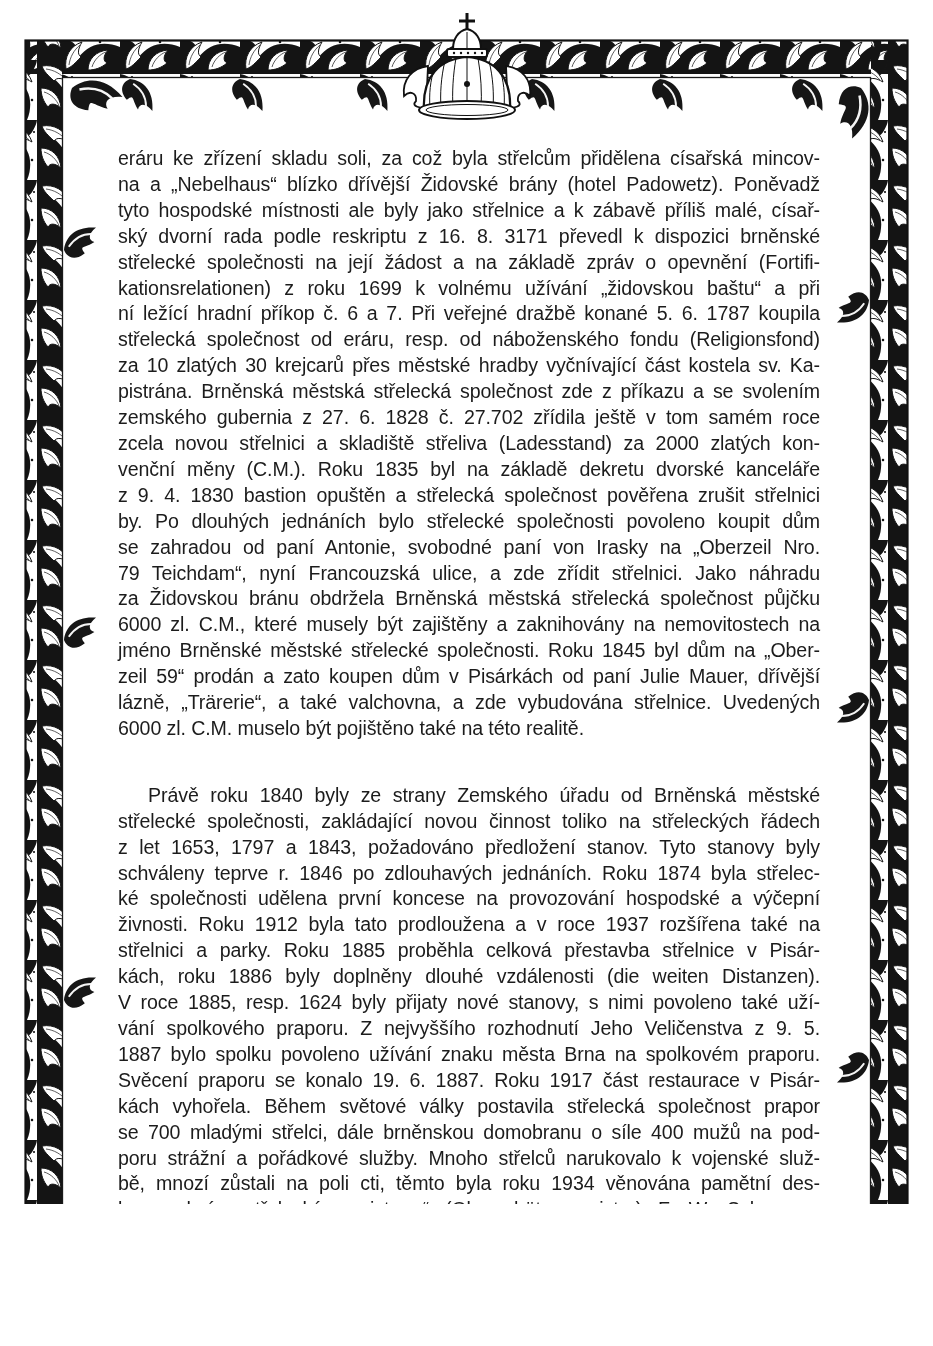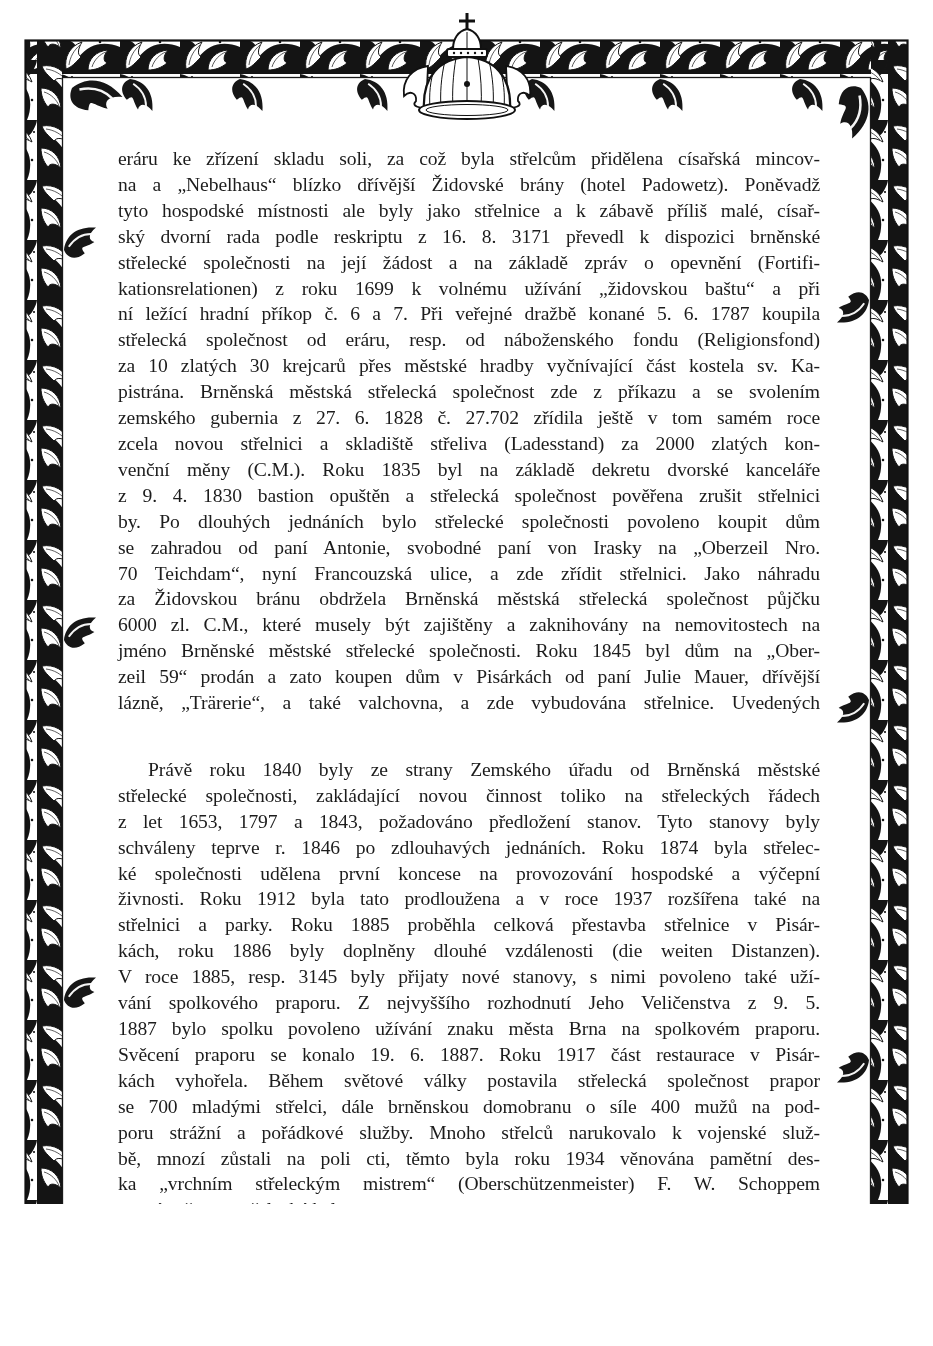--- a/index.html
+++ b/index.html
@@ -1,18 +1,18 @@
 <!DOCTYPE html>
 <html><head>
 <meta charset="utf-8">
 <style>
   html,body{margin:0;padding:0;background:#ffffff;}
   .page{
     position:relative;width:933px;height:1204px;background:#fff;overflow:hidden;
-    font-family:Liberation Serif, serif;
+    font-family:Liberation Sans, sans-serif;
   }
   .frame-svg{position:absolute;left:0;top:0;}
   .text-block{
     position:absolute;left:118px;top:146px;width:702px;
     color:#1c1c1c;font-size:19.6px;line-height:25.9px;
     letter-spacing:-0.1px;
   }
   .paragraph + .paragraph{margin-top:41px;}
   .line{text-align:justify;text-align-last:justify;}
   .line.last{text-align-last:left;}
@@ -149,37 +149,38 @@
         <div class="line">ní ležící hradní příkop č. 6 a 7. Při veřejné dražbě konané 5. 6. 1787 koupila</div>
         <div class="line">střelecká společnost od eráru, resp. od náboženského fondu (Religionsfond)</div>
         <div class="line">za 10 zlatých 30 krejcarů přes městské hradby vyčnívající část kostela sv. Ka-</div>
         <div class="line">pistrána. Brněnská městská střelecká společnost zde z příkazu a se svolením</div>
         <div class="line">zemského gubernia z 27. 6. 1828 č. 27.702 zřídila ještě v tom samém roce</div>
         <div class="line">zcela novou střelnici a skladiště střeliva (Ladesstand) za 2000 zlatých kon-</div>
         <div class="line">venční měny (C.M.). Roku 1835 byl na základě dekretu dvorské kanceláře</div>
         <div class="line">z 9. 4. 1830 bastion opuštěn a střelecká společnost pověřena zrušit střelnici</div>
         <div class="line">by. Po dlouhých jednáních bylo střelecké společnosti povoleno koupit dům</div>
         <div class="line">se zahradou od paní Antonie, svobodné paní von Irasky na „Oberzeil Nro.</div>
-        <div class="line">70 Teichdam“, nyní Francouzská ulice, a zde zřídit střelnici. Jako náhradu</div>
+        <div class="line">79 Teichdam“, nyní Francouzská ulice, a zde zřídit střelnici. Jako náhradu</div>
         <div class="line">za Židovskou bránu obdržela Brněnská městská střelecká společnost půjčku</div>
         <div class="line">6000 zl. C.M., které musely být zajištěny a zaknihovány na nemovitostech na</div>
         <div class="line">jméno Brněnské městské střelecké společnosti. Roku 1845 byl dům na „Ober-</div>
         <div class="line">zeil 59“ prodán a zato koupen dům v Pisárkách od paní Julie Mauer, dřívější</div>
         <div class="line">lázně, „Trärerie“, a také valchovna, a zde vybudována střelnice. Uvedených</div>
+        <div class="line last">6000 zl. C.M. muselo být pojištěno také na této realitě.</div>
       </div>
       <div class="paragraph">
         <div class="line first-indent">Právě roku 1840 byly ze strany Zemského úřadu od Brněnská městské</div>
         <div class="line">střelecké společnosti, zakládající novou činnost toliko na střeleckých řádech</div>
         <div class="line">z let 1653, 1797 a 1843, požadováno předložení stanov. Tyto stanovy byly</div>
         <div class="line">schváleny teprve r. 1846 po zdlouhavých jednáních. Roku 1874 byla střelec-</div>
         <div class="line">ké společnosti udělena první koncese na provozování hospodské a výčepní</div>
         <div class="line">živnosti. Roku 1912 byla tato prodloužena a v roce 1937 rozšířena také na</div>
         <div class="line">střelnici a parky. Roku 1885 proběhla celková přestavba střelnice v Pisár-</div>
         <div class="line">kách, roku 1886 byly doplněny dlouhé vzdálenosti (die weiten Distanzen).</div>
-        <div class="line">V roce 1885, resp. 3145 byly přijaty nové stanovy, s nimi povoleno také uží-</div>
+        <div class="line">V roce 1885, resp. 1624 byly přijaty nové stanovy, s nimi povoleno také uží-</div>
         <div class="line">vání spolkového praporu. Z nejvyššího rozhodnutí Jeho Veličenstva z 9. 5.</div>
         <div class="line">1887 bylo spolku povoleno užívání znaku města Brna na spolkovém praporu.</div>
         <div class="line">Svěcení praporu se konalo 19. 6. 1887. Roku 1917 část restaurace v Pisár-</div>
         <div class="line">kách vyhořela. Během světové války postavila střelecká společnost prapor</div>
         <div class="line">se 700 mladými střelci, dále brněnskou domobranu o síle 400 mužů na pod-</div>
         <div class="line">poru strážní a pořádkové služby. Mnoho střelců narukovalo k vojenské služ-</div>
         <div class="line">bě, mnozí zůstali na poli cti, těmto byla roku 1934 věnována pamětní des-</div>
         <div class="line">ka „vrchním střeleckým mistrem“ (Oberschützenmeister) F. W. Schoppem</div>
         <div class="line last">a umístněna ve střelecké hale.</div>
       </div>

